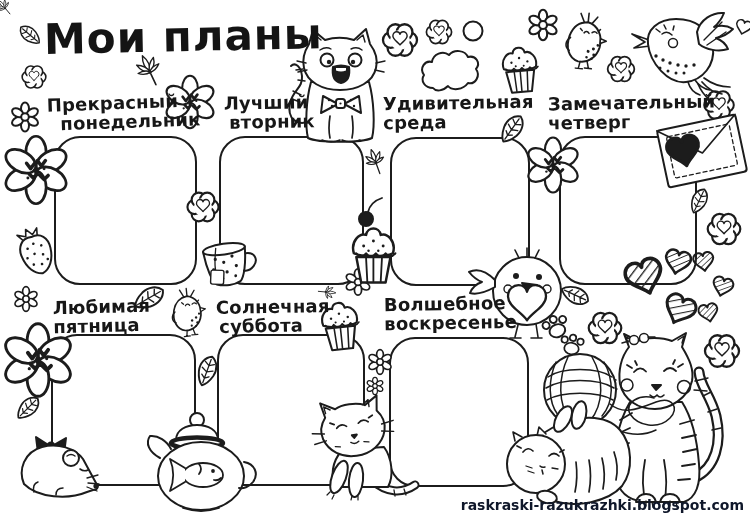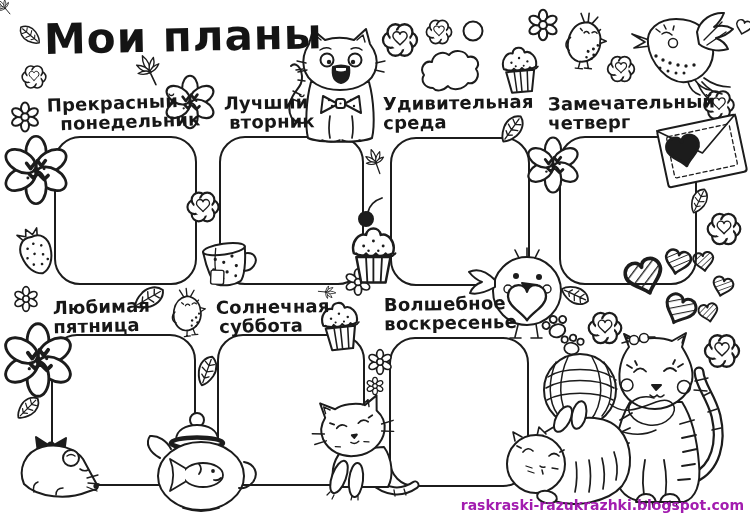--- a/index.html
+++ b/index.html
@@ -15,21 +15,21 @@
   .lbl-mon{left:47px;top:93px;transform:rotate(-2deg);}
   .lbl-mon span:nth-child(2){margin-left:13px;}
   .lbl-tue{left:224px;top:93px;transform:rotate(-1deg);}
   .lbl-tue span:nth-child(2){margin-left:5px;}
   .lbl-wed{left:383px;top:93px;transform:rotate(-1deg);}
   .lbl-thu{left:548px;top:93px;transform:rotate(-1deg);}
   .lbl-fri{left:53px;top:297px;transform:rotate(-1.5deg);}
   .lbl-sat{left:216px;top:297px;transform:rotate(-1deg);}
   .lbl-sat span:nth-child(2){margin-left:3px;}
   .lbl-sun{left:384px;top:294px;transform:rotate(-1deg);}
-  .watermark{position:absolute;right:6px;bottom:2px;font-size:14px;font-weight:700;color:#a21caf;}
+  .watermark{position:absolute;right:6px;bottom:2px;font-size:14px;font-weight:700;color:#0f172a;}
 </style>
 </head>
 <body>
 
 <div class="page">
 
 <svg width="750" height="515" viewBox="0 0 750 515">
 <defs>
   <pattern id="hatch" patternUnits="userSpaceOnUse" width="4.5" height="4.5" patternTransform="rotate(55)">
     <line x1="0" y1="0" x2="0" y2="4.5" stroke="#262626" stroke-width="1.5"></line>

